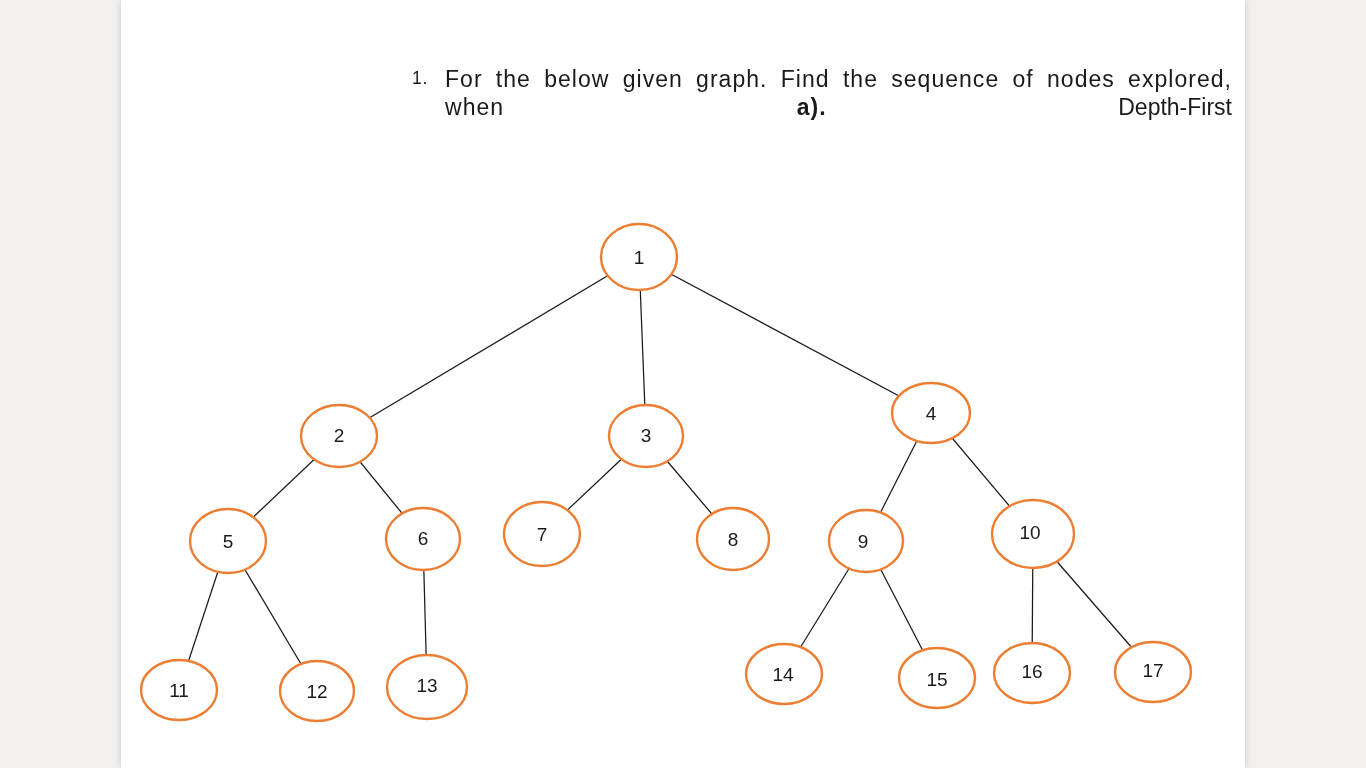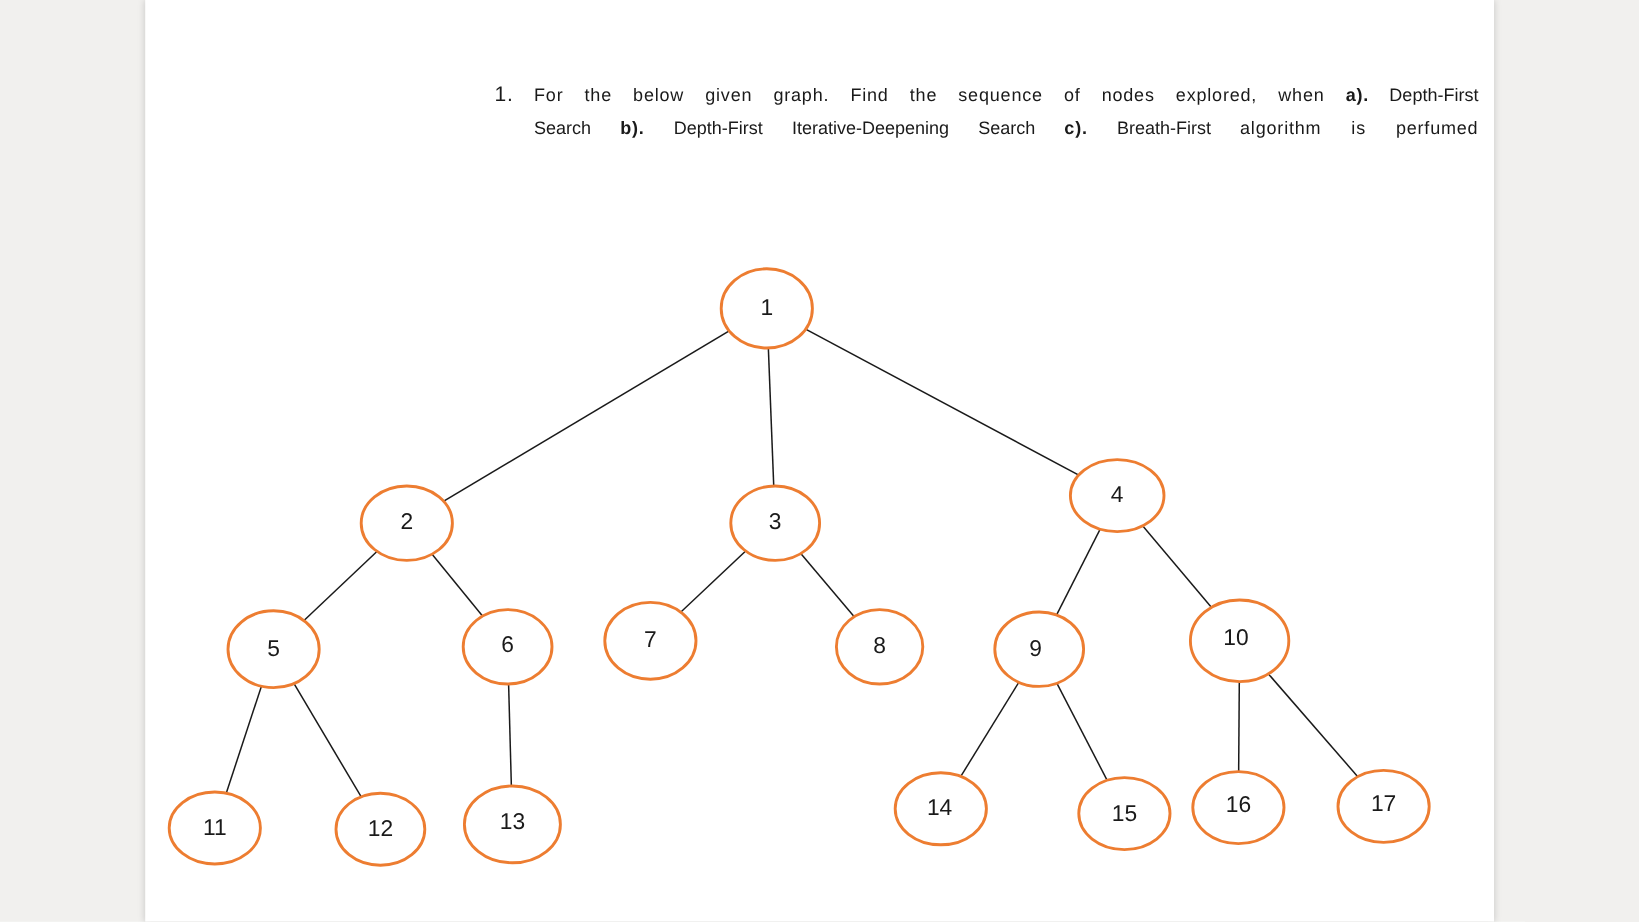--- a/index.html
+++ b/index.html
@@ -25,21 +25,21 @@
   .q-number {
     position: absolute;
     left: 0; top: 2px;
     font-size: 17.5px;
     letter-spacing: 0.04em;
   }
   .q-text {
     position: absolute;
     left: 33px; top: 0;
     width: 787px;
-    font-size: 15px;
+    font-size: 23px;
     line-height: 27.6px;
   }
   .q-line { white-space: normal; }
   .q-line.justify {
     text-align: justify;
     -moz-text-align-last: justify;
     text-align-last: justify;
   }
   .q-line .bold { font-weight: bold; }
   .q-line .wide { letter-spacing: 0.045em; }
@@ -54,21 +54,20 @@
   }
 </style>
 </head>
 <body>
 
 <div class="sheet">
   <div class="question-wrap">
     <div class="q-number">1.</div>
     <div class="q-text">
         <div class="q-line justify"><span class="wide">For the below given graph. Find the sequence of nodes explored, when </span><span class="bold wide">a).</span><span> Depth-First</span></div>
-        <div class="q-line justify"><span>Search </span><span class="bold wide">b).</span><span> Depth-First Iterative-Deepening Search </span><span class="bold wide">c).</span><span> Breath-First </span><span class="wide">algorithm is perfumed</span></div>
       </div>
   </div>
 </div>
 
 <svg class="tree" width="1366" height="768" viewBox="0 0 1366 768">
     <line x1="639" y1="257" x2="339" y2="436" stroke="#1A1A1A" stroke-width="1.25"></line>
     <line x1="639" y1="257" x2="646" y2="436" stroke="#1A1A1A" stroke-width="1.25"></line>
     <line x1="639" y1="257" x2="931" y2="413" stroke="#1A1A1A" stroke-width="1.25"></line>
     <line x1="339" y1="436" x2="228" y2="541" stroke="#1A1A1A" stroke-width="1.25"></line>
     <line x1="339" y1="436" x2="423" y2="539" stroke="#1A1A1A" stroke-width="1.25"></line>

